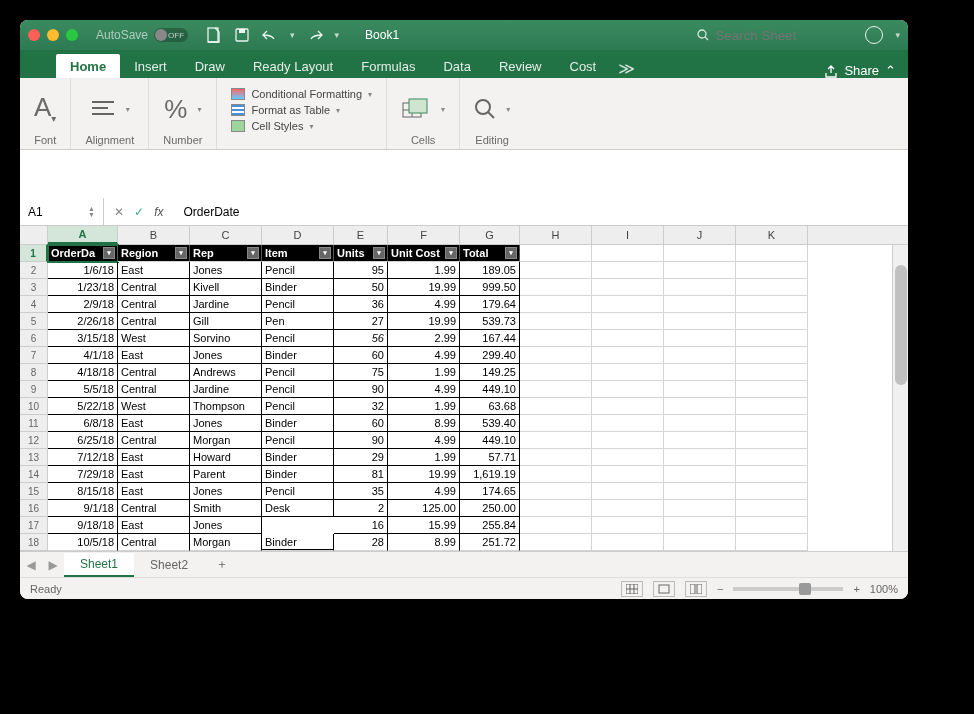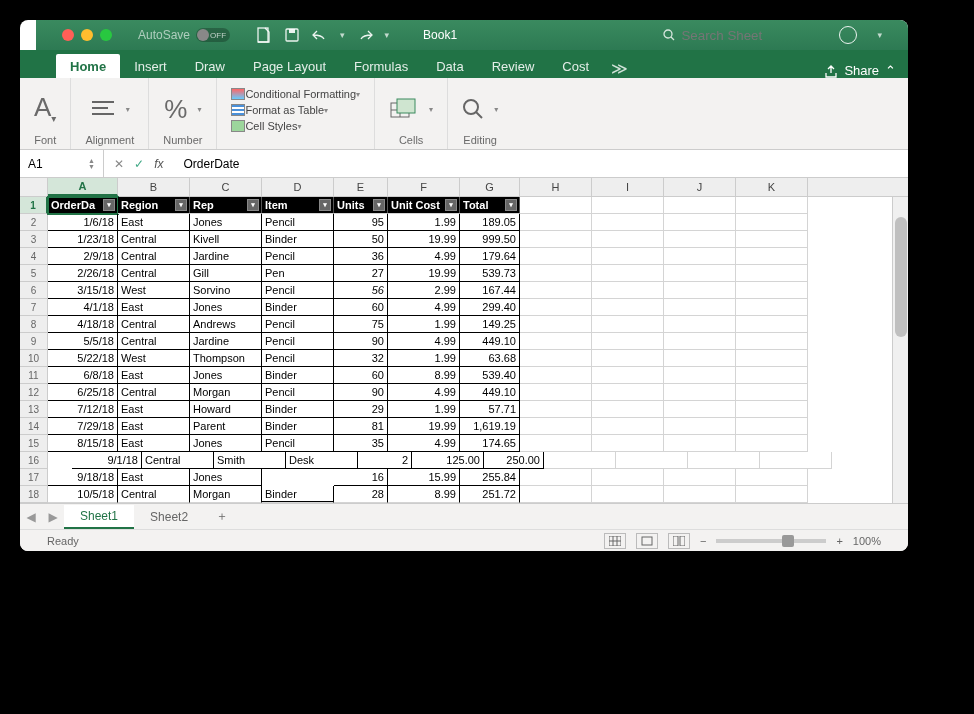--- a/index.html
+++ b/index.html
@@ -1,18 +1,18 @@
 <!DOCTYPE html>
 <html><head>
 <meta charset="utf-8">
 <style>
 * { margin: 0; padding: 0; box-sizing: border-box; font-family: -apple-system, "Helvetica Neue", Arial, sans-serif; }
 body { background: #000; padding: 20px; }
 .window { width: 888px; background: #fff; border-radius: 8px; overflow: hidden; box-shadow: 0 10px 40px rgba(0,0,0,0.5); }
-.titlebar { height: 30px; background: linear-gradient(#3a8a5f, #2d7a53); display: flex; align-items: center; padding: 0 26px; gap: 16px; color: #fff; font-size: 12px; margin-left: 16px; }
+.titlebar { height: 30px; background: linear-gradient(#3a8a5f, #2d7a53); display: flex; align-items: center; padding: 0 8px; gap: 8px; color: #fff; font-size: 12px; }
 .traffic { display: flex; gap: 7px; }
 .dot { width: 12px; height: 12px; border-radius: 50%; }
 .red { background: #ff5f57; } .yellow { background: #ffbd2e; } .green { background: #28c840; }
 .autosave { color: rgba(255,255,255,0.6); margin-left: 10px; display: flex; align-items: center; gap: 6px; }
 .pill { display: inline-flex; align-items: center; width: 34px; height: 14px; background: rgba(0,0,0,0.25); border-radius: 7px; padding: 0 4px; font-size: 8px; color: rgba(255,255,255,0.7); justify-content: flex-end; position: relative; }
 .pill::before { content:""; position:absolute; left:1px; top:1px; width:12px; height:12px; background:#888; border-radius:50%; }
 .tb-icon { width: 16px; height: 16px; display: flex; align-items: center; justify-content: center; }
 .tb-group { display: flex; gap: 12px; align-items: center; margin-left: 10px; }
 .booktitle { margin-left: 18px; }
 .search { margin-left: auto; display: flex; align-items: center; gap: 6px; color: rgba(255,255,255,0.7); font-size: 12px; }
@@ -22,24 +22,24 @@
 .tab { padding: 5px 14px 4px; color: rgba(255,255,255,0.88); font-size: 13px; cursor: pointer; }
 .tab.active { background: #fff; color: #217346; font-weight: 600; border-radius: 2px 2px 0 0; }
 .tabs-right { margin-left: auto; display: flex; align-items: center; padding-right: 12px; color: #fff; font-size: 13px; gap: 6px; }
 .more { color: rgba(255,255,255,0.8); padding: 0 8px; }
 .ribbon { height: 72px; background: #f3f2f1; border-bottom: 1px solid #ccc; display: flex; align-items: stretch; }
 .rgroup { display: flex; flex-direction: column; align-items: center; justify-content: space-between; padding: 6px 14px 3px; border-right: 1px solid #ddd; font-size: 11px; color: #6a6a6a; }
 .rgroup .icons { display: flex; gap: 10px; align-items: center; flex: 1; }
 .big { font-size: 26px; color: #6a6a6a; line-height: 1; }
 .label { font-size: 11px; }
 .mini-list { display: flex; flex-direction: column; gap: 4px; font-size: 11px; color: #444; }
-.mini-item { display: flex; align-items: center; gap: 0; }
+.mini-item { display: flex; align-items: center; gap: 6px; }
 .box { width: 14px; height: 12px; border: 1px solid #888; }
 .caret { font-size: 8px; color: #888; }
-.formula { height: 28px; border-bottom: 1px solid #ccc; display: flex; align-items: center; font-size: 12px; }
+.formula { height: 28px; border-bottom: 1px solid #ccc; display: flex; align-items: center; font-size: 12px; margin-top: 48px; }
 .namebox { width: 84px; padding: 0 8px; border-right: 1px solid #ccc; height: 100%; display:flex; align-items:center; justify-content:space-between; }
 .fxicons { display: flex; align-items: center; gap: 10px; padding: 0 10px; color: #888; }
 .fx { font-style: italic; color: #555; }
 .fval { padding-left: 10px; }
 .corner { width: 28px; height: 19px; border-right: 1px solid #ccc; border-bottom: 1px solid #ccc; background: #eee; }
 .colhdrs { display: flex; height: 19px; background: #eee; border-bottom: 1px solid #ccc; flex: 1; }
 .colhdr { border-right: 1px solid #ccc; font-size: 11px; color: #444; display:flex; align-items:center; justify-content:center; }
 .colhdr.active { background: #d4e6d9; color: #217346; font-weight: 600; border-bottom: 2px solid #217346; }
 .body { display: flex; }
 .rowhdrs { width: 28px; background: #eee; }
@@ -54,21 +54,21 @@
 .trow:last-child .tcell { border-bottom: 1px solid #d4d4d4; }
 .ra { justify-content: flex-end; }
 .sel { outline: 2px solid #217346; outline-offset: -1px; }
 .vscroll { width: 16px; border-left: 1px solid #ccc; background: #f0f0f0; position: relative; }
 .thumb { position: absolute; top: 20px; left: 2px; width: 12px; height: 120px; background: #c0c0c0; border-radius: 6px; }
 .sheettabs { height: 26px; background: #f3f2f1; border-top: 1px solid #ccc; display: flex; align-items: center; font-size: 12px; }
 .navarrow { width: 22px; text-align: center; color: #999; }
 .st { padding: 4px 16px; color: #666; }
 .st.active { background: #fff; color: #217346; font-weight: 400; border-bottom: 2px solid #217346; }
 .plus { padding: 4px 12px; color: #666; }
-.status { height: 22px; background: #f3f2f1; border-top: 1px solid #ddd; display: flex; align-items: center; font-size: 11px; color: #666; padding: 0 27px; }
+.status { height: 22px; background: #f3f2f1; border-top: 1px solid #ddd; display: flex; align-items: center; font-size: 11px; color: #666; padding: 0 10px; }
 .status-right { margin-left: auto; display: flex; align-items: center; gap: 10px; }
 .vbtn { width: 22px; height: 16px; border: 1px solid #bbb; display:flex; align-items:center; justify-content:center; font-size: 9px; }
 .slider { width: 110px; height: 4px; background: #ccc; position: relative; }
 .slider::after { content:""; position:absolute; left: 60%; top: -4px; width: 12px; height: 12px; background:#999; border-radius:2px; }
 svg { display: block; }
 </style>
 </head>
 <body>
 
 <div class="window">
@@ -117,21 +117,21 @@
           <circle cx="5" cy="5" r="4" fill="none" stroke="rgba(255,255,255,0.8)" stroke-width="1.3"></circle>
           <line x1="8" y1="8" x2="11" y2="11" stroke="rgba(255,255,255,0.8)" stroke-width="1.3"></line>
         </svg>
       <input placeholder="Search Sheet" style="">
     </div>
     <div class="face"></div>
     <span style="font-size:9px;margin-left:4px;color:rgba(255,255,255,0.7)">▾</span>
   </div>
 
   <div class="tabs">
-    <div id="ribbon-tabs-slot" style="display: contents;"><div class="tab active">Home</div><div class="tab">Insert</div><div class="tab">Draw</div><div class="tab">Page Layout</div><div class="tab">Formulas</div><div class="tab">Data</div><div class="tab">Review</div><div class="tab">Cost</div></div>
+    <div id="ribbon-tabs-slot" style="display: contents;"><div class="tab active">Home</div><div class="tab">Insert</div><div class="tab">Draw</div><div class="tab">Ready Layout</div><div class="tab">Formulas</div><div class="tab">Data</div><div class="tab">Review</div><div class="tab">Cost</div></div>
     <span class="more">≫</span>
     <div class="tabs-right">
       <svg width="14" height="14">
           <path d="M7 9 L7 2 M4 5 L7 2 L10 5 M2 9 L2 13 L12 13 L12 9" fill="none" stroke="#fff" stroke-width="1.3"></path>
         </svg>
       <span>Share</span>
       <span>⌃</span>
     </div>
   </div>
 
@@ -475,21 +475,21 @@
           <div class="cell tcell" style="width: 72px;">Pencil</div>
           <div class="cell tcell ra" style="width: 54px;">35</div>
           <div class="cell tcell ra" style="width: 72px;">4.99</div>
           <div class="cell tcell ra" style="width: 60px;">174.65</div>
           <div class="cell" style="width: 72px;"></div>
           <div class="cell" style="width: 72px;"></div>
           <div class="cell" style="width: 72px;"></div>
           <div class="cell" style="width: 72px;"></div>
         </div>
         <div class="row trow">
-          <div class="cell tcell ra" style="width: 70px; margin-left: 24px;">9/1/18</div>
+          <div class="cell tcell ra" style="width: 70px;">9/1/18</div>
           <div class="cell tcell" style="width: 72px;">Central</div>
           <div class="cell tcell" style="width: 72px;">Smith</div>
           <div class="cell tcell" style="width: 72px;">Desk</div>
           <div class="cell tcell ra" style="width: 54px;">2</div>
           <div class="cell tcell ra" style="width: 72px;">125.00</div>
           <div class="cell tcell ra" style="width: 60px;">250.00</div>
           <div class="cell" style="width: 72px;"></div>
           <div class="cell" style="width: 72px;"></div>
           <div class="cell" style="width: 72px;"></div>
           <div class="cell" style="width: 72px;"></div>

